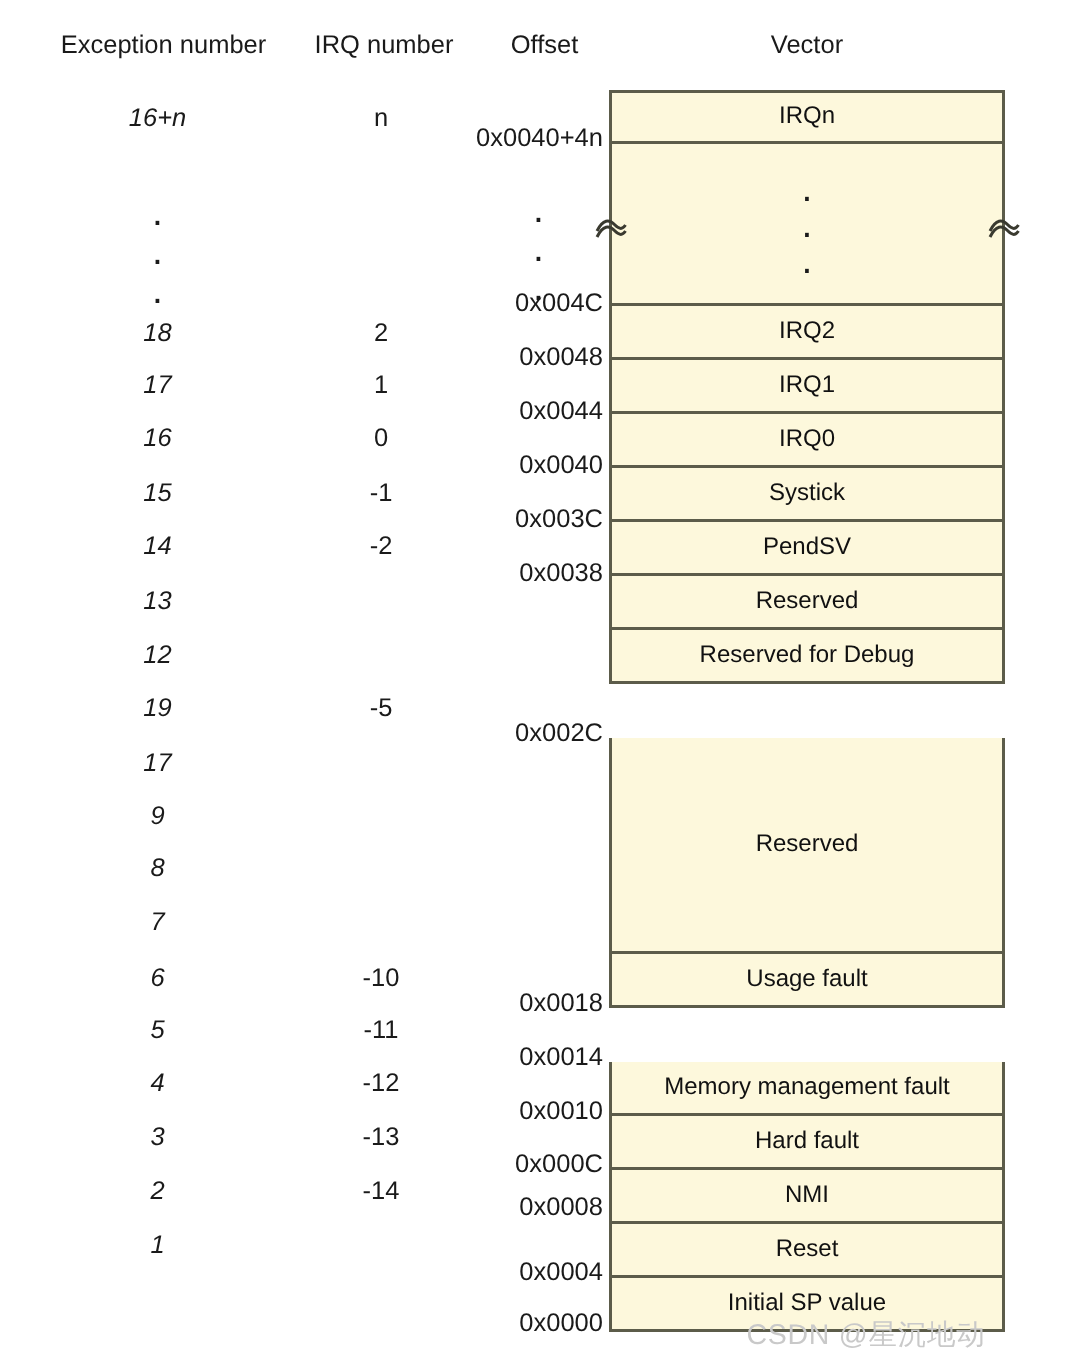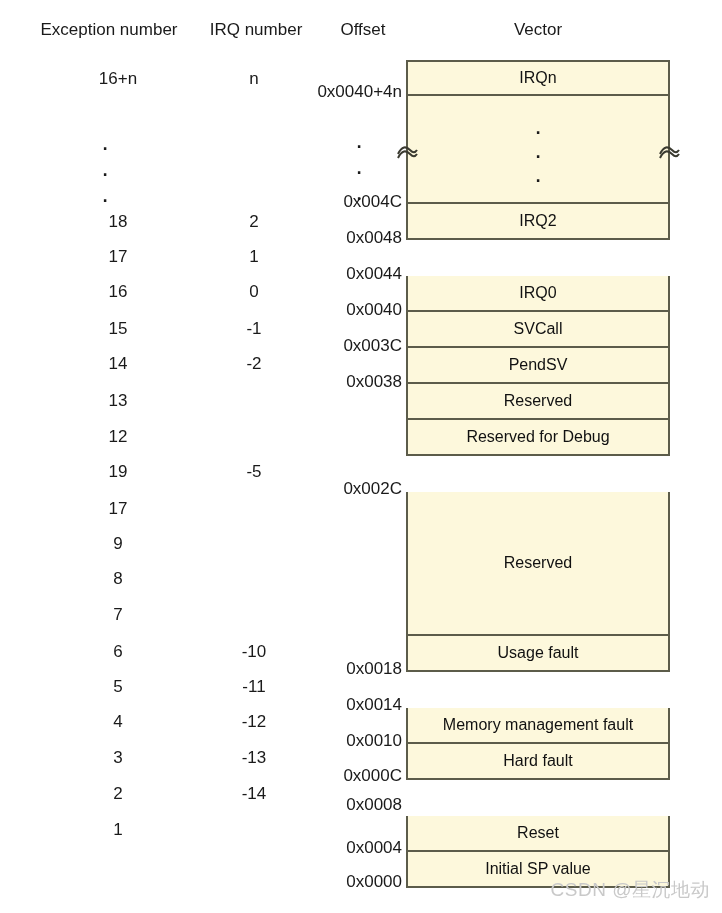--- a/index.html
+++ b/index.html
@@ -13,21 +13,21 @@
     height: 913px;
     position: relative;
     font-family: "Liberation Sans", sans-serif;
     color: #111111;
     overflow: hidden;
   }
 
   #diagram {
     position: absolute;
     left: 0; top: 0;
-    width: 722px;
+    width: 669px;
     height: 913px;
   }
 
   
   .col-header {
     position: absolute;
     font-size: 17px;
     color: #1a1a1a;
     white-space: nowrap;
     text-align: center;
@@ -39,21 +39,21 @@
 
   
   .exc-cell, .irq-cell {
     position: absolute;
     font-size: 17px;
     color: #1a1a1a;
     text-align: center;
     white-space: nowrap;
     line-height: 1;
   }
-  .exc-cell { left: 53px;  width: 130px; }
+  .exc-cell { left: 40px;  width: 130px; font-style: italic; }
   .irq-cell { left: 196px; width: 116px; }
 
   .dotcol {
     position: absolute;
     left: 40px;
     width: 130px;
     text-align: center;
     font-size: 26px;
     line-height: 26px;
     color: #1a1a1a;
@@ -217,27 +217,30 @@
     <div class="vdots" style="top:36px; height:108px">
       <span>.</span>
       <span>.</span>
       <span>.</span>
     </div>
 
     <div class="vrow" style="top:144px; height:36px">
       <span class="vlabel">IRQ2</span>
     </div>
 
+    <div class="vrow" style="top:180px; height:36px">
+      <span class="vlabel">IRQ1</span>
+    </div>
 
     <div class="vrow" style="top:216px; height:36px">
       <span class="vlabel">IRQ0</span>
     </div>
 
     <div class="vrow" style="top:252px; height:36px">
-      <span class="vlabel">SVCall</span>
+      <span class="vlabel">Systick</span>
     </div>
 
     <div class="vrow" style="top:288px; height:36px">
       <span class="vlabel">PendSV</span>
     </div>
 
     <div class="vrow" style="top:324px; height:36px">
       <span class="vlabel">Reserved</span>
     </div>
 
@@ -256,20 +259,23 @@
 
 
     <div class="vrow" style="top:648px; height:36px">
       <span class="vlabel">Memory management fault</span>
     </div>
 
     <div class="vrow" style="top:684px; height:36px">
       <span class="vlabel">Hard fault</span>
     </div>
 
+    <div class="vrow" style="top:720px; height:36px">
+      <span class="vlabel">NMI</span>
+    </div>
 
     <div class="vrow" style="top:756px; height:36px">
       <span class="vlabel">Reset</span>
     </div>
 
     <div class="vrow" style="top:792px; height:36px">
       <span class="vlabel">Initial SP value</span>
     </div>
 
     <div class="break-mark" style="left:-10px; top:83px">

